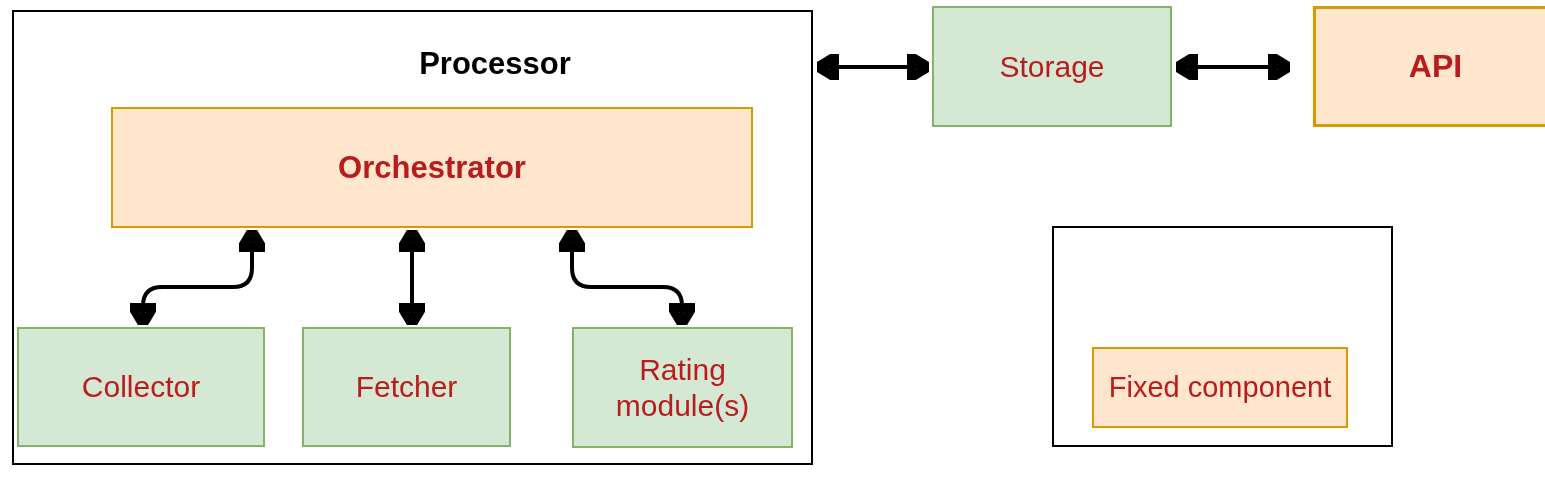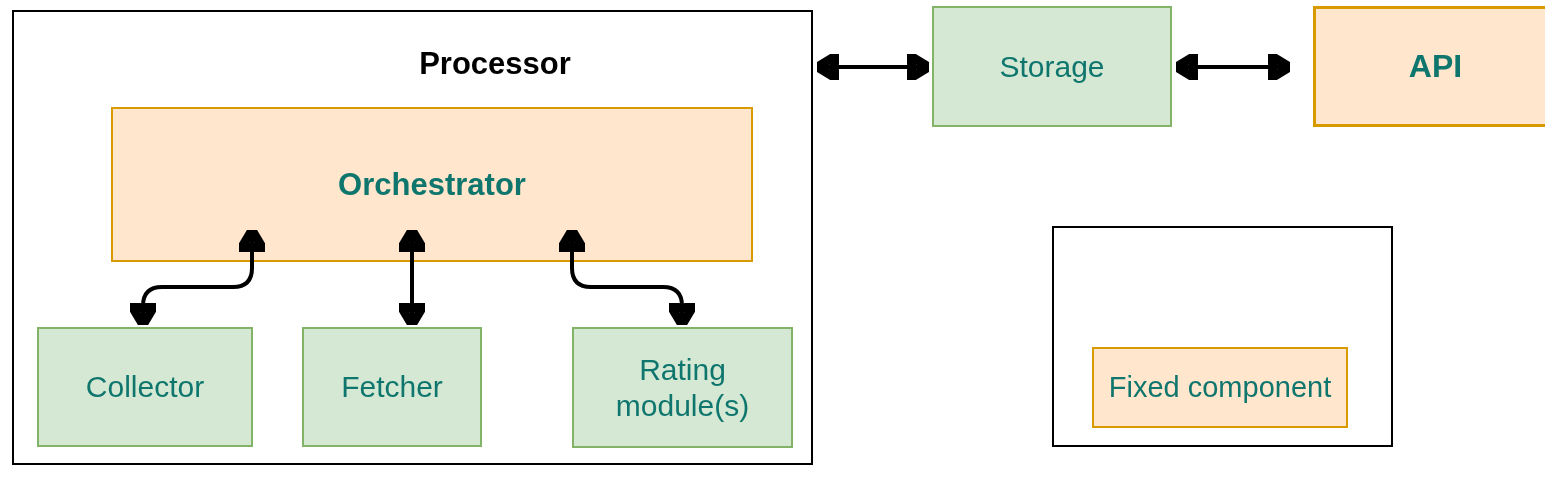--- a/index.html
+++ b/index.html
@@ -14,37 +14,37 @@
   }
   .box {
     position: absolute;
     box-sizing: border-box;
     display: flex;
     align-items: center;
     justify-content: center;
     text-align: center;
     font-size: 30px;
     line-height: 1.2;
-    color: #0f766e;
+    color: #b91c1c;
   }
   .modular { background: #d5e8d4; border: 2px solid #82b366; }
   .fixed   { background: #ffe6cc; border: 2px solid #d79b00; margin-left: 20px; }
   .frame   { background: #ffffff; border: 2px solid #000000; }
   .bold    { font-weight: bold; }
 
   
   .processor   { left: 12px;  top: 10px;  width: 801px; height: 455px; }
   .proc-title  { left: 12px;  top: 46px;  width: 966px; height: 36px;
                  position: absolute; text-align: center; font-size: 31px;
                  font-weight: bold; }
 
   
-  .orchestrator { left: 91px;  top: 107px; width: 642px; height: 155px; font-size: 31px; }
-  .collector    { left: 37px;  top: 327px; width: 216px; height: 120px; }
-  .fetcher      { left: 302px; top: 327px; width: 180px; height: 120px; }
+  .orchestrator { left: 91px;  top: 107px; width: 642px; height: 121px; font-size: 31px; }
+  .collector    { left: 17px;  top: 327px; width: 248px; height: 120px; }
+  .fetcher      { left: 302px; top: 327px; width: 209px; height: 120px; }
   .rating       { left: 572px; top: 327px; width: 221px; height: 121px; padding: 16px 24px; }
 
   
   .storage { left: 932px;  top: 6px; width: 240px; height: 121px; }
   .api     { left: 1293px; top: 6px; width: 245px; height: 121px; font-size: 32px; border-width: 3px; }
 
   
   .legend        { left: 1052px; top: 226px; width: 341px; height: 221px; }
   .legend-modular{ left: 1072px; top: 247px; width: 301px; height: 81px; font-size: 29px; }
   .legend-fixed  { left: 1072px; top: 347px; width: 256px; height: 81px; font-size: 29px; }

